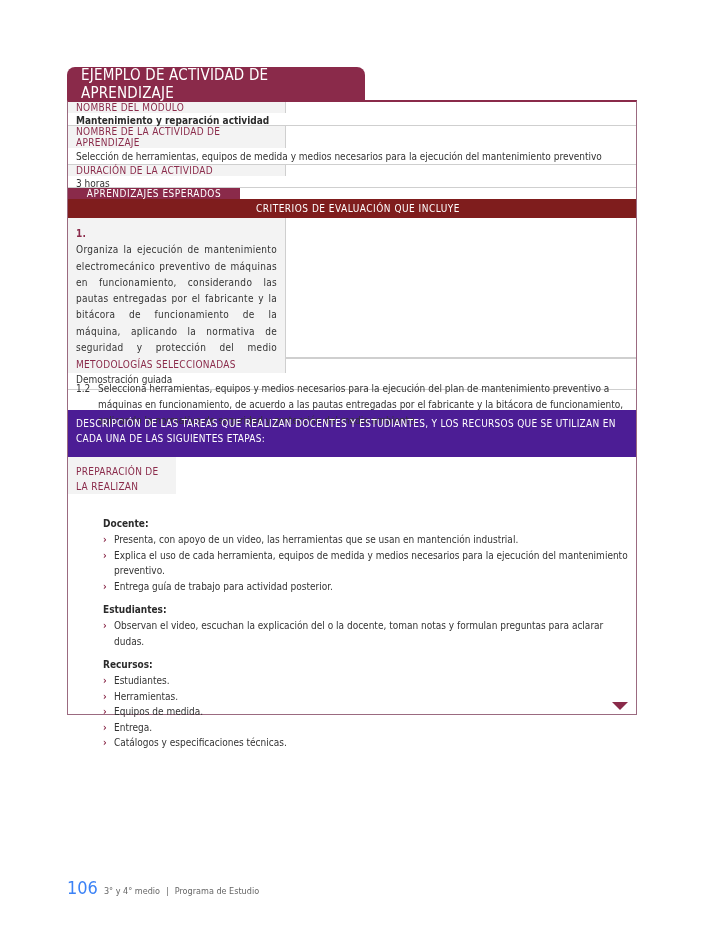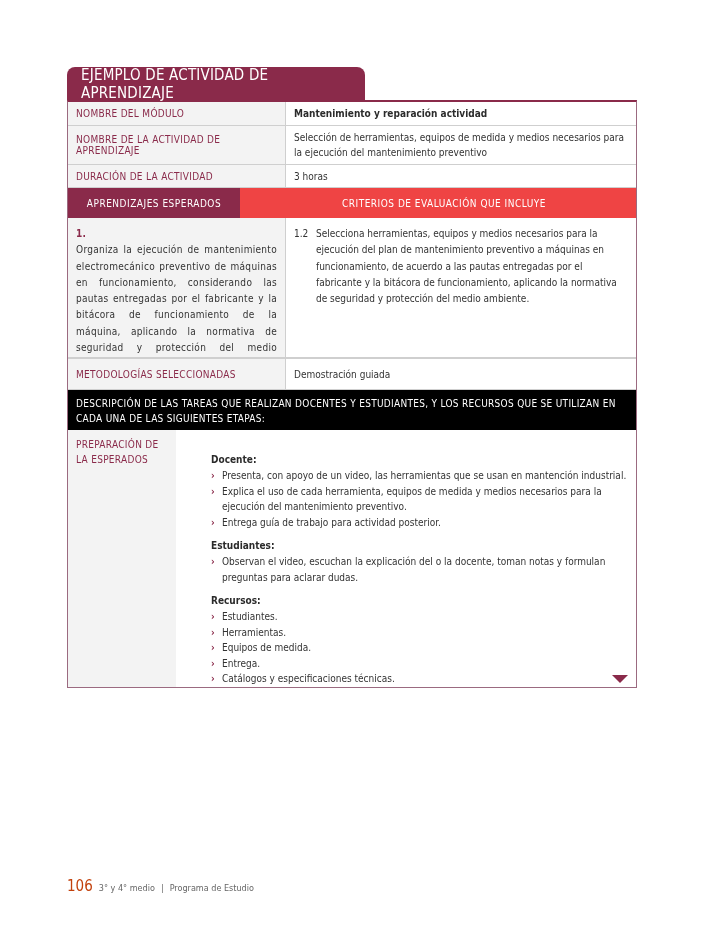--- a/index.html
+++ b/index.html
@@ -1,48 +1,48 @@
 <!DOCTYPE html>
 <html><head>
 <meta charset="utf-8">
 <style>
   html, body { margin:0; padding:0; background:#ffffff; }
   body { width:720px; height:932px; position:relative; font-family:"DejaVu Sans Condensed","DejaVu Sans", sans-serif; color:#3a3a3a; }
   .page { position:absolute; left:67px; top:67px; width:570px; }
   .title-tab { background:#8a2a4a; color:#ffffff; width:298px; height:33px; border-radius:8px 8px 0 0; display:flex; align-items:center; padding-left:14px; box-sizing:border-box; font-size:15px; letter-spacing:0.2px; }
   .tbl { border:1.5px solid #9b6a80; border-top:2px solid #8a2a4a; box-sizing:border-box; width:570px; }
-  .row { display:flex; border-bottom:1px solid #cfcfcf; }
+  .row { display:flex; border-bottom:1px solid #cfcfcf;flex-direction:column; }
   .row:last-child { border-bottom:none; }
   .lcol { width:218px; box-sizing:border-box; border-right:1px solid #cfcfcf; padding:0 8px; background:#f3f3f3; color:#8a2a4a; font-size:10px; letter-spacing:0.3px; display:flex; align-items:center; }
   .rcol { flex:1; box-sizing:border-box; padding:0 8px; font-size:10px; color:#333; display:flex; align-items:center; line-height:15px; }
   .r-mod { height:23px; }
   .r-mod .rcol { font-weight:bold; color:#2b2b2b; }
   .r-act { height:38px; }
   .r-dur { height:22px; }
   .r-hdr { height:30px; border-bottom:none; }
   .hdr-l { width:172px; background:#8a2a4a; color:#fff; font-size:10px; letter-spacing:0.5px; display:flex; align-items:center; justify-content:center; }
-  .hdr-r { flex:1; background:#ef4444; color:#fff; font-size:10px; letter-spacing:0.5px; display:flex; align-items:center; justify-content:center;padding-left:12px; }
+  .hdr-r { flex:1; background:#7f1d1d; color:#fff; font-size:10px; letter-spacing:0.5px; display:flex; align-items:center; justify-content:center;padding-left:12px; }
   .r-cont { height:139px; align-items:stretch; }
   .r-cont .lcol { background:#f3f3f3; color:#333; display:block; padding-top:8px; font-size:10px; line-height:16.3px; text-align:justify; }
   .num { color:#8a2a4a; font-weight:bold; }
   .r-cont .rcol { display:block; padding-top:8px; }
   .crit { display:flex; font-size:10px; line-height:16.3px; }
   .crit .cn { width:22px; flex:none; }
   .r-met { height:30px; }
-  .r-desc { height:40px; background:#000000; color:#fff; font-size:10px; letter-spacing:0.3px; padding:6px 8px 0 8px; box-sizing:border-box; line-height:15px; display:block; border-bottom:none; }
+  .r-desc { height:47px; background:#4c1d95; color:#fff; font-size:10px; letter-spacing:0.3px; padding:6px 8px 0 8px; box-sizing:border-box; line-height:15px; display:block; border-bottom:none;margin-top:20px; }
   .r-prep { height:257px; align-items:stretch; border-bottom:none; position:relative; }
   .r-prep .lcol { width:108px; display:block; padding-top:7px; line-height:15px; border-right:none; }
   .r-prep .rcol { display:block; padding-top:22px; padding-left:8px;margin-left:27px; }
   .sect-title { font-weight:bold; color:#2b2b2b; font-size:10px; line-height:15px; margin-bottom:1px; }
   .sect { margin-bottom:8px; }
   .bl { display:flex; font-size:10px; line-height:15.5px; color:#333; }
   .bl .bu { width:11px; flex:none; color:#8a2a4a; font-weight:bold; }
   .tri { position:absolute; right:8px; bottom:4px; width:0; height:0; border-left:8px solid transparent; border-right:8px solid transparent; border-top:8px solid #8a2a4a; }
   .footer { position:absolute; left:67px; top:877px; display:flex; align-items:baseline; font-size:9px; color:#666; }
-  .footer .pg { color:#c2410c; font-size:15px; margin-right:6px; }
+  .footer .pg { color:#3b82f6; font-size:18px; margin-right:6px; }
   .footer .sep { margin:0 6px; }
 </style>
 </head>
 <body>
 
 <div class="page">
   <div class="title-tab">EJEMPLO DE ACTIVIDAD DE APRENDIZAJE</div>
   <div class="tbl">
 
     <div class="row r-mod">
@@ -79,21 +79,21 @@
     </div>
 
     <div class="row r-met" style="border-top:1px solid #cfcfcf;">
       <div class="lcol">METODOLOGÍAS SELECCIONADAS</div>
       <div class="rcol">Demostración guiada</div>
     </div>
 
     <div class="row r-desc">DESCRIPCIÓN DE LAS TAREAS QUE REALIZAN DOCENTES Y ESTUDIANTES, Y LOS RECURSOS QUE SE UTILIZAN EN CADA UNA DE LAS SIGUIENTES ETAPAS:</div>
 
     <div class="row r-prep">
-      <div class="lcol">PREPARACIÓN DE LA ESPERADOS</div>
+      <div class="lcol">PREPARACIÓN DE LA REALIZAN</div>
       <div class="rcol">
 
         <div class="sect">
           <div class="sect-title">Docente:</div>
           <div class="bl">
               <span class="bu">›</span>
               <span>Presenta, con apoyo de un video, las herramientas que se usan en mantención industrial.</span>
             </div>
           <div class="bl">
               <span class="bu">›</span>

